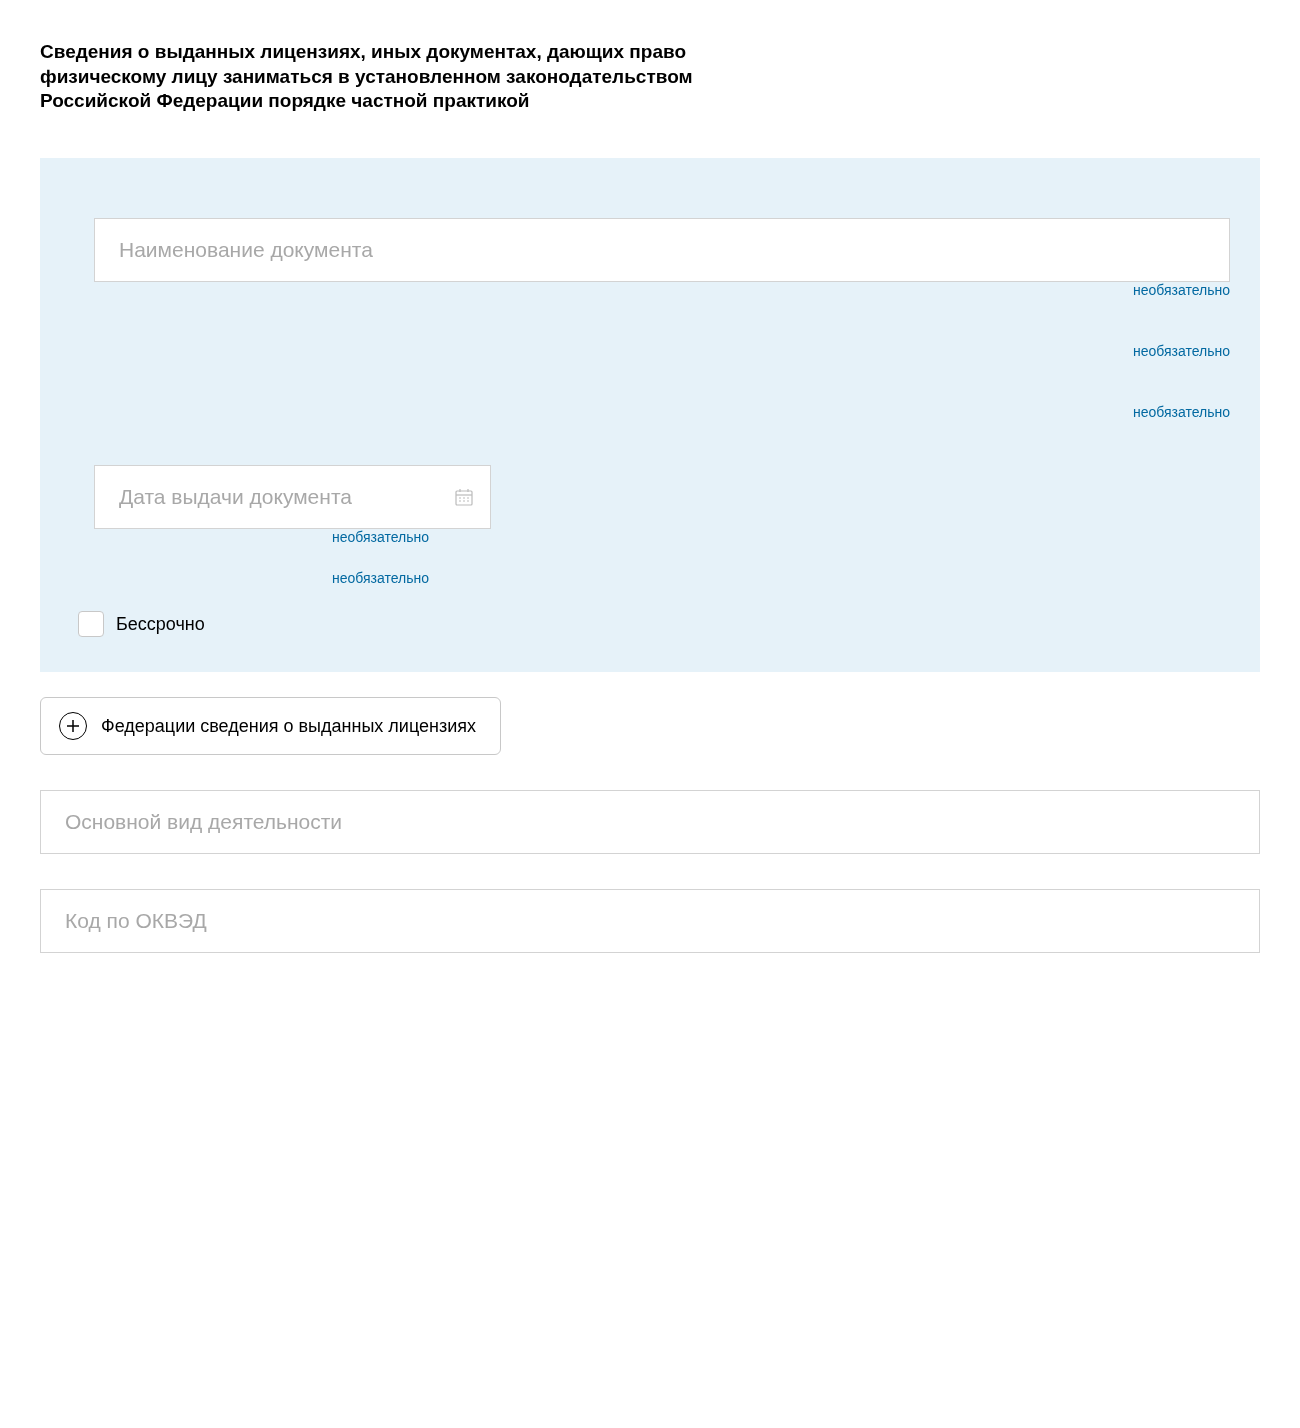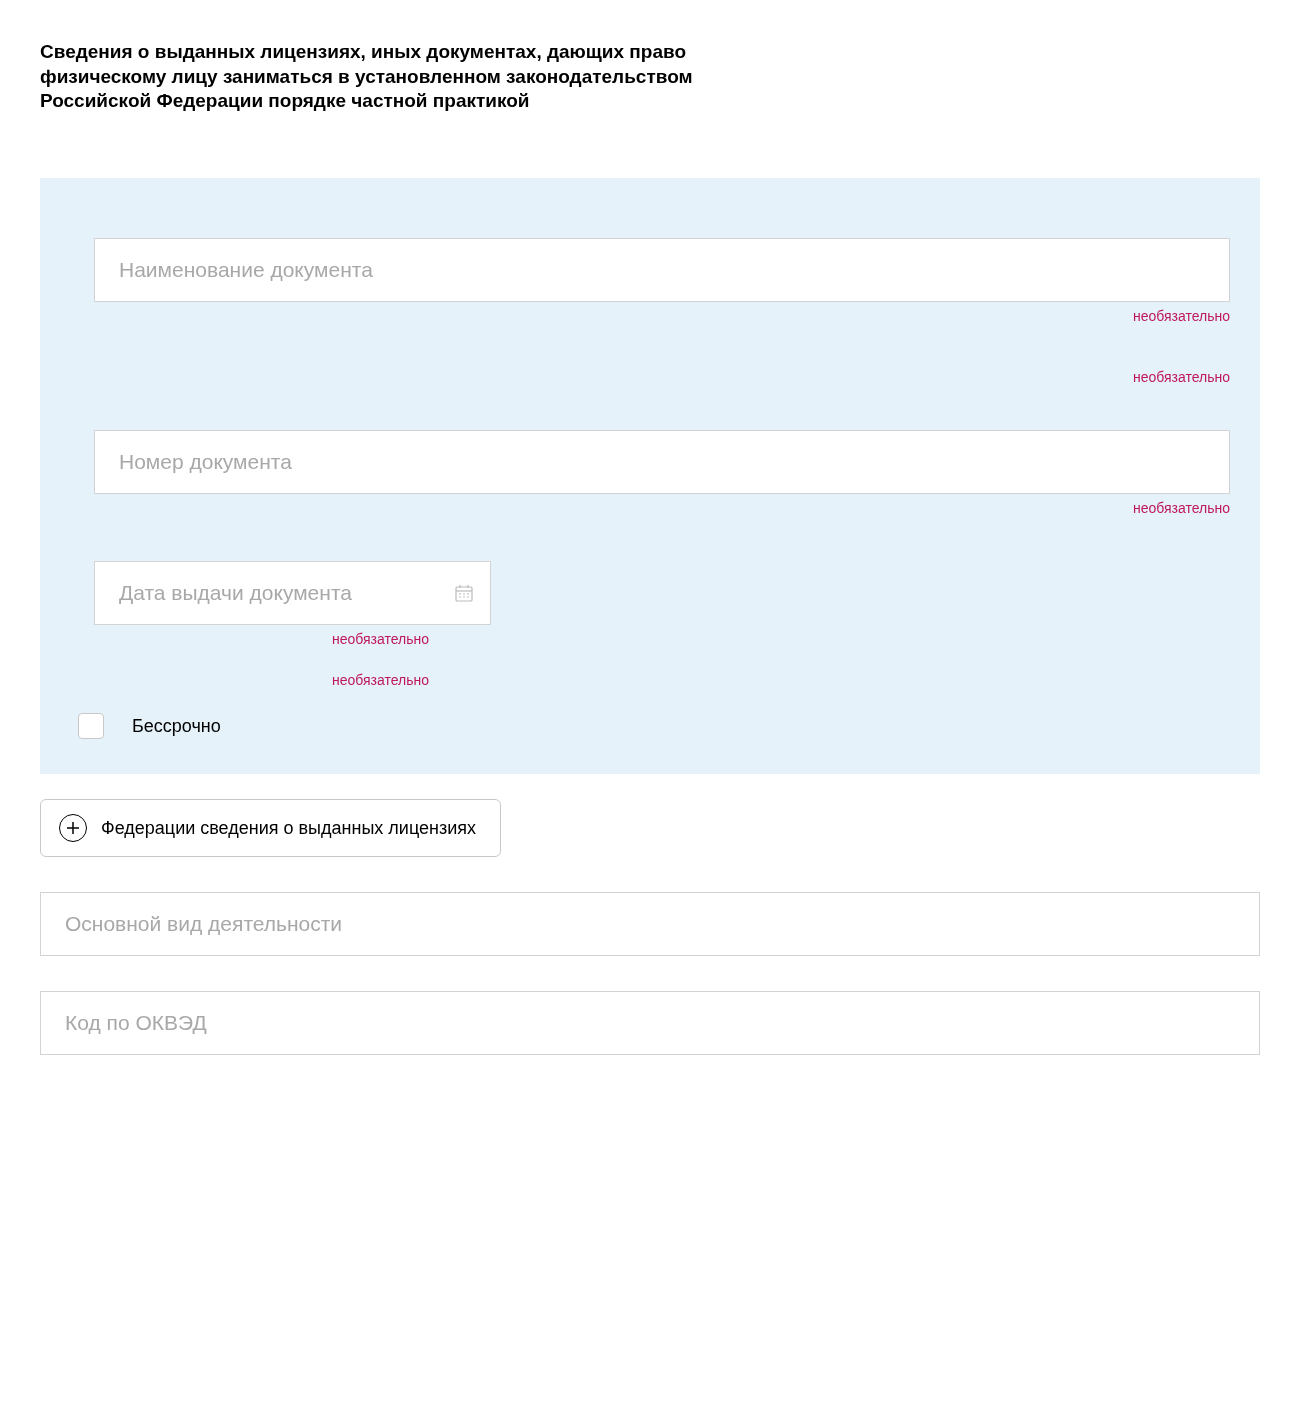--- a/index.html
+++ b/index.html
@@ -12,21 +12,21 @@
       background: #fff;
       padding: 40px;
       width: 1300px;
     }
     .section-heading {
       font-size: 19px;
       font-weight: 700;
       color: #000;
       line-height: 1.3;
       max-width: 680px;
-      margin-bottom: 64px;
+      margin-bottom: 44px;
     }
     .blue-panel {
       background: #e6f2f9;
       padding: 60px 30px 35px 30px;
       margin-bottom: 25px;
     }
     .field-group {
       margin-bottom: 45px;
       padding-left: 24px;
     }
@@ -71,30 +71,29 @@
       right: 18px;
       top: 50%;
       transform: translateY(-50%);
       width: 18px;
       height: 18px;
       pointer-events: none;
     }
     .helper-text {
       text-align: right;
       font-size: 14px;
-      color: #be185d;
-      margin-top: 6px;
+      color: #0369a1;
     }
     .date-group .helper-text {
       width: 335px;
     }
     .checkbox-row {
       display: flex;
       align-items: center;
-      gap: 28px;
+      gap: 12px;
       margin-top: 15px;
       padding-left: 8px;
     }
     .checkbox-box {
       width: 26px;
       height: 26px;
       border: 1px solid #c8c8c8;
       background: #fff;
       border-radius: 4px;
       cursor: pointer;
@@ -142,21 +141,20 @@
   <div class="field-group">
     <input type="text" class="text-input" placeholder="Наименование документа" style="">
     <div class="helper-text">необязательно</div>
   </div>
 
   <div class="field-group">
     <div class="helper-text">необязательно</div>
   </div>
 
   <div class="field-group">
-    <input type="text" class="text-input" placeholder="Номер документа" style="">
     <div class="helper-text">необязательно</div>
   </div>
 
   <div class="field-group date-group">
     <div class="date-input-wrapper">
       <input type="text" class="date-input" placeholder="Дата выдачи документа" style="">
       <span class="calendar-icon">
         <svg viewBox="0 0 18 18" fill="none" stroke="#bbb" stroke-width="1.2">
           <rect x="1" y="3" width="16" height="14" rx="1"></rect>
           <line x1="1" y1="7" x2="17" y2="7"></line>

